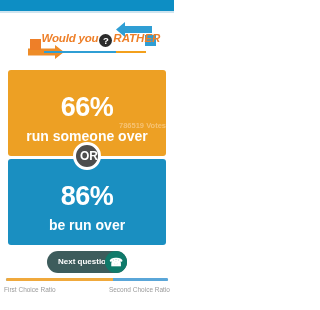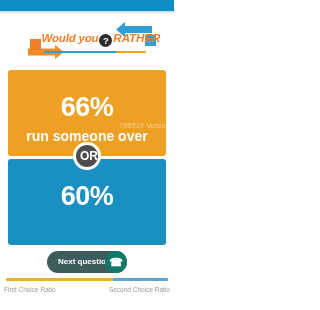--- a/index.html
+++ b/index.html
@@ -255,21 +255,22 @@
 
   <div id="panel-first" class="panel" style="background: rgb(237, 160, 36);">
     <div class="pct">66%</div>
     <div class="votes">786519 Votes</div>
     <div class="answer">run someone over</div>
   </div>
 
   <div id="or-badge">OR</div>
 
   <div id="panel-second" class="panel" style="background: rgb(26, 143, 193);">
-    <div class="pct">60%</div>
+    <div class="pct">86%</div>
+    <div class="answer">be run over</div>
   </div>
 
   <button id="next-btn">
     <span>Next question</span>
     <span id="next-btn-icon">☎</span>
   </button>
 
   <div id="ratio-bar">
     <div id="ratio-first" style="width: 66%; background: rgb(240, 169, 60);"></div>
     <div id="ratio-second" style="background: rgb(90, 166, 216);"></div>

